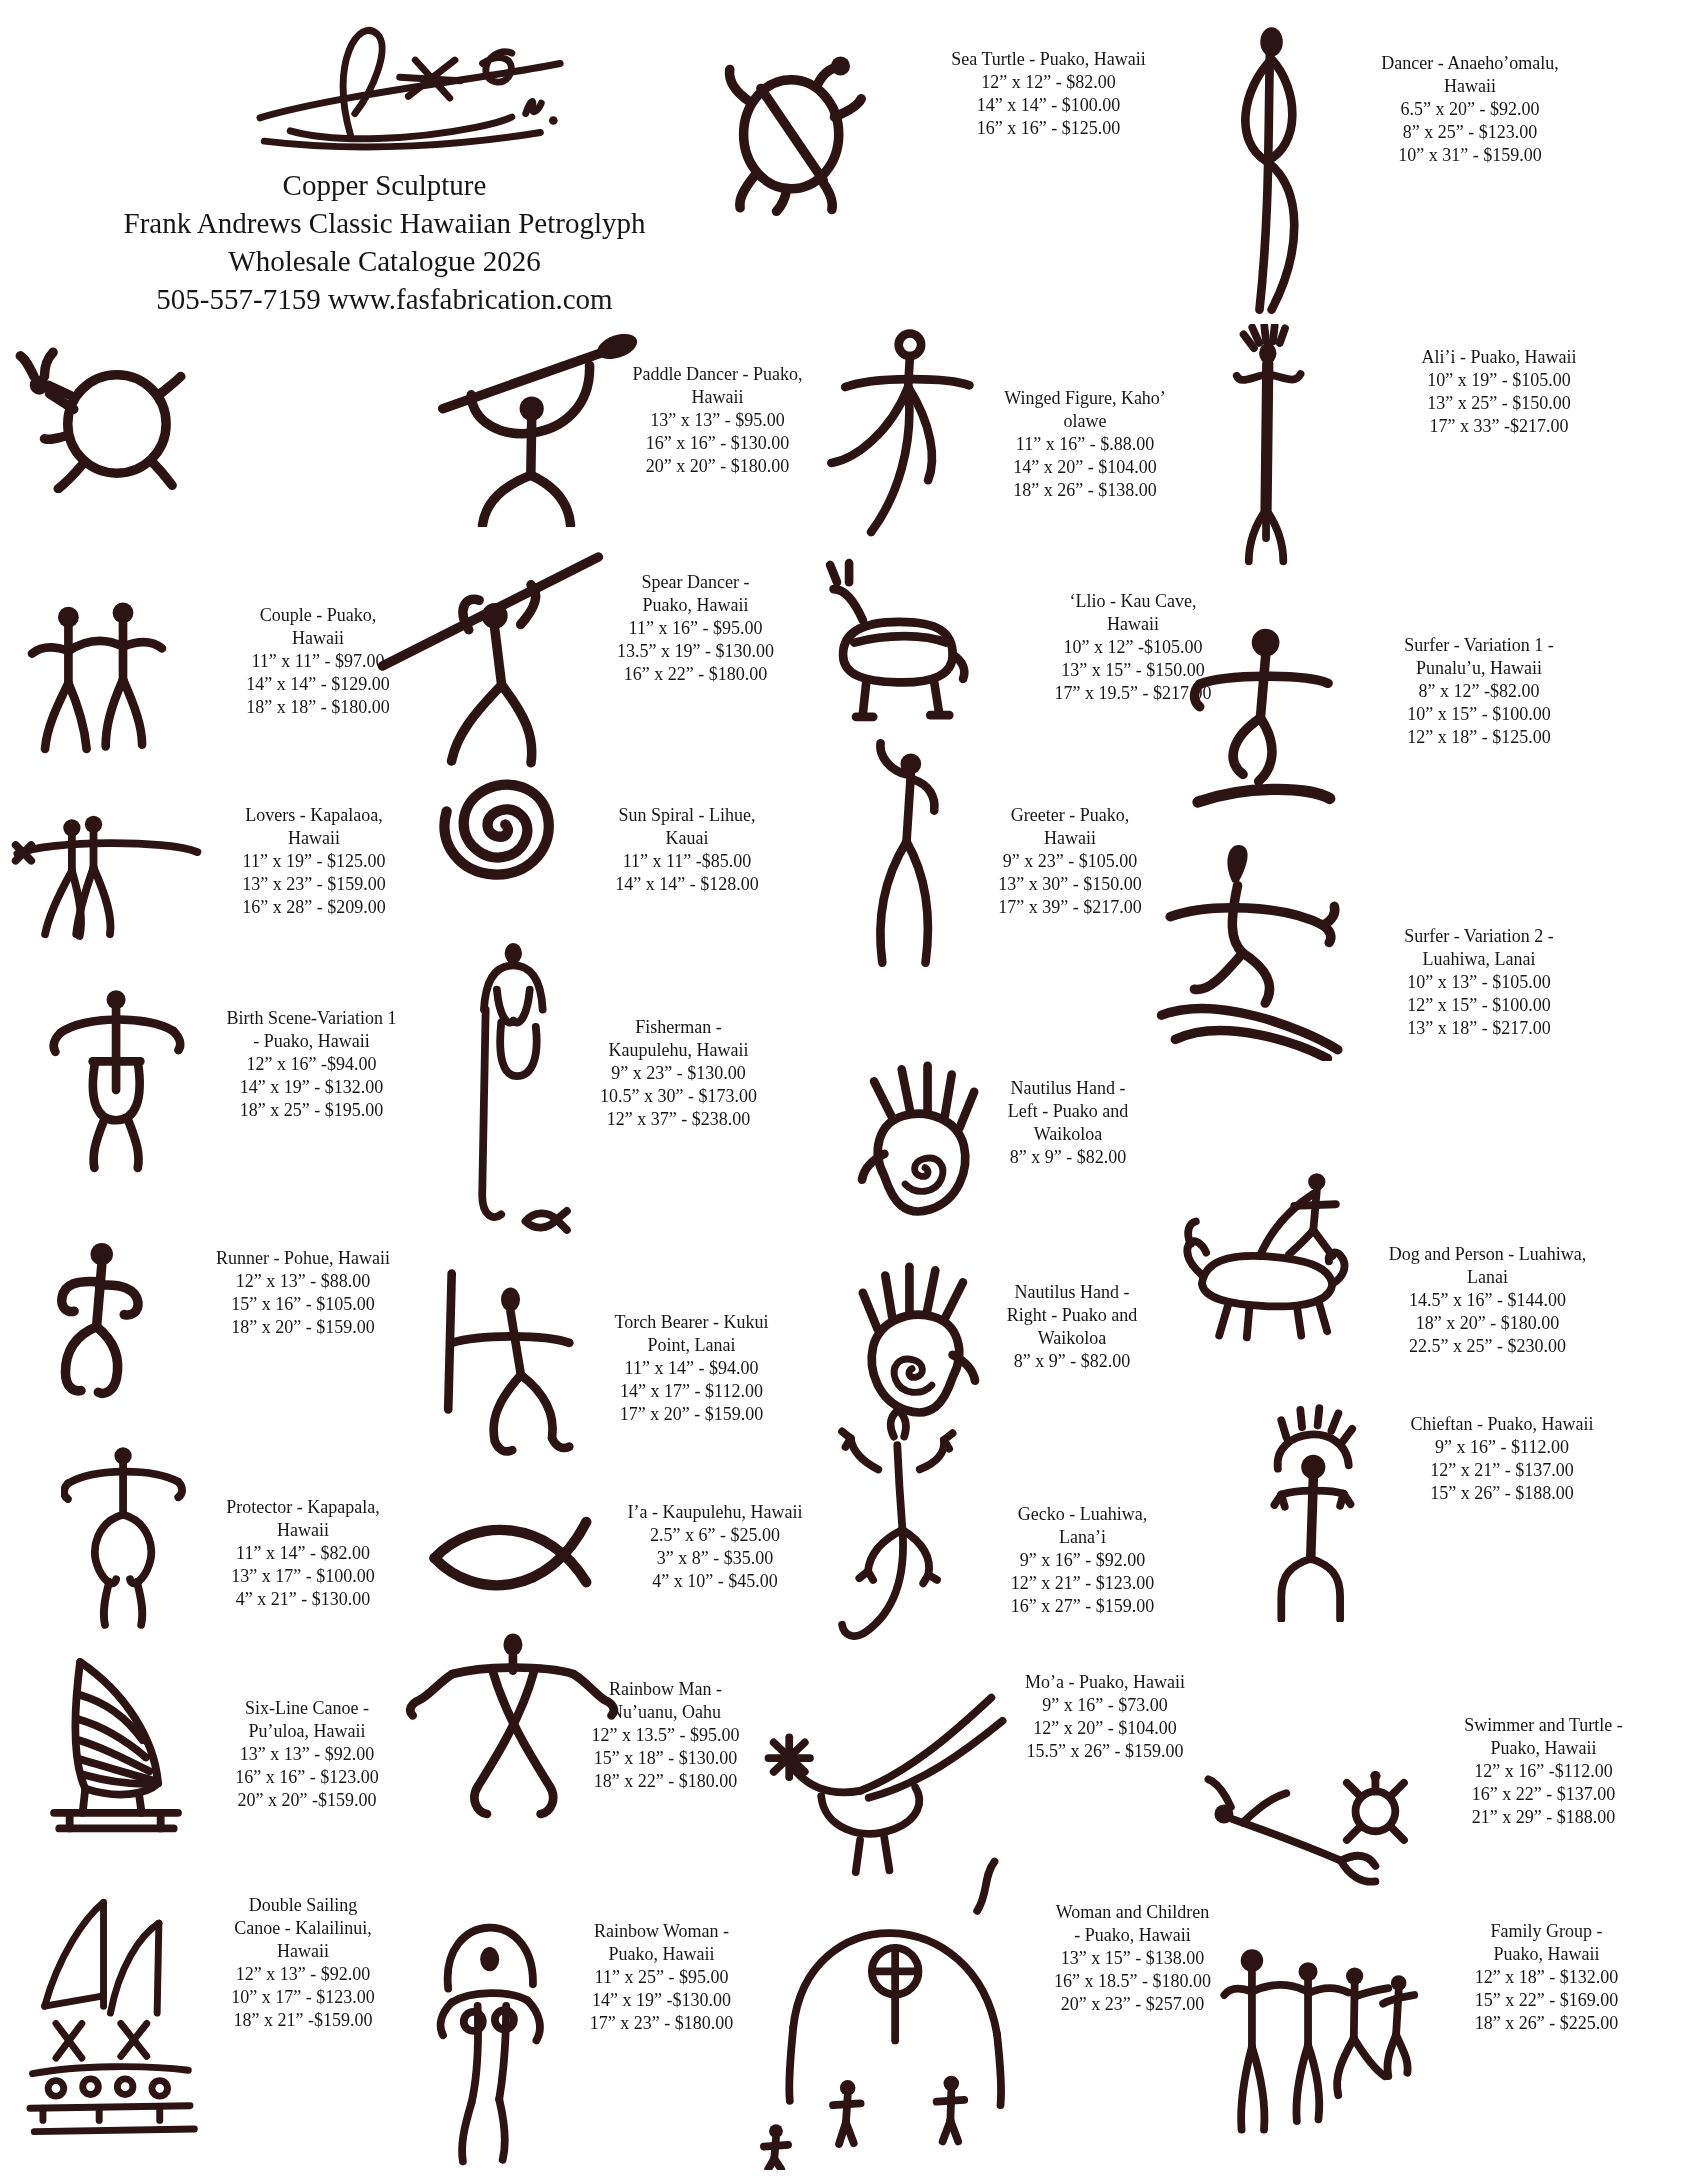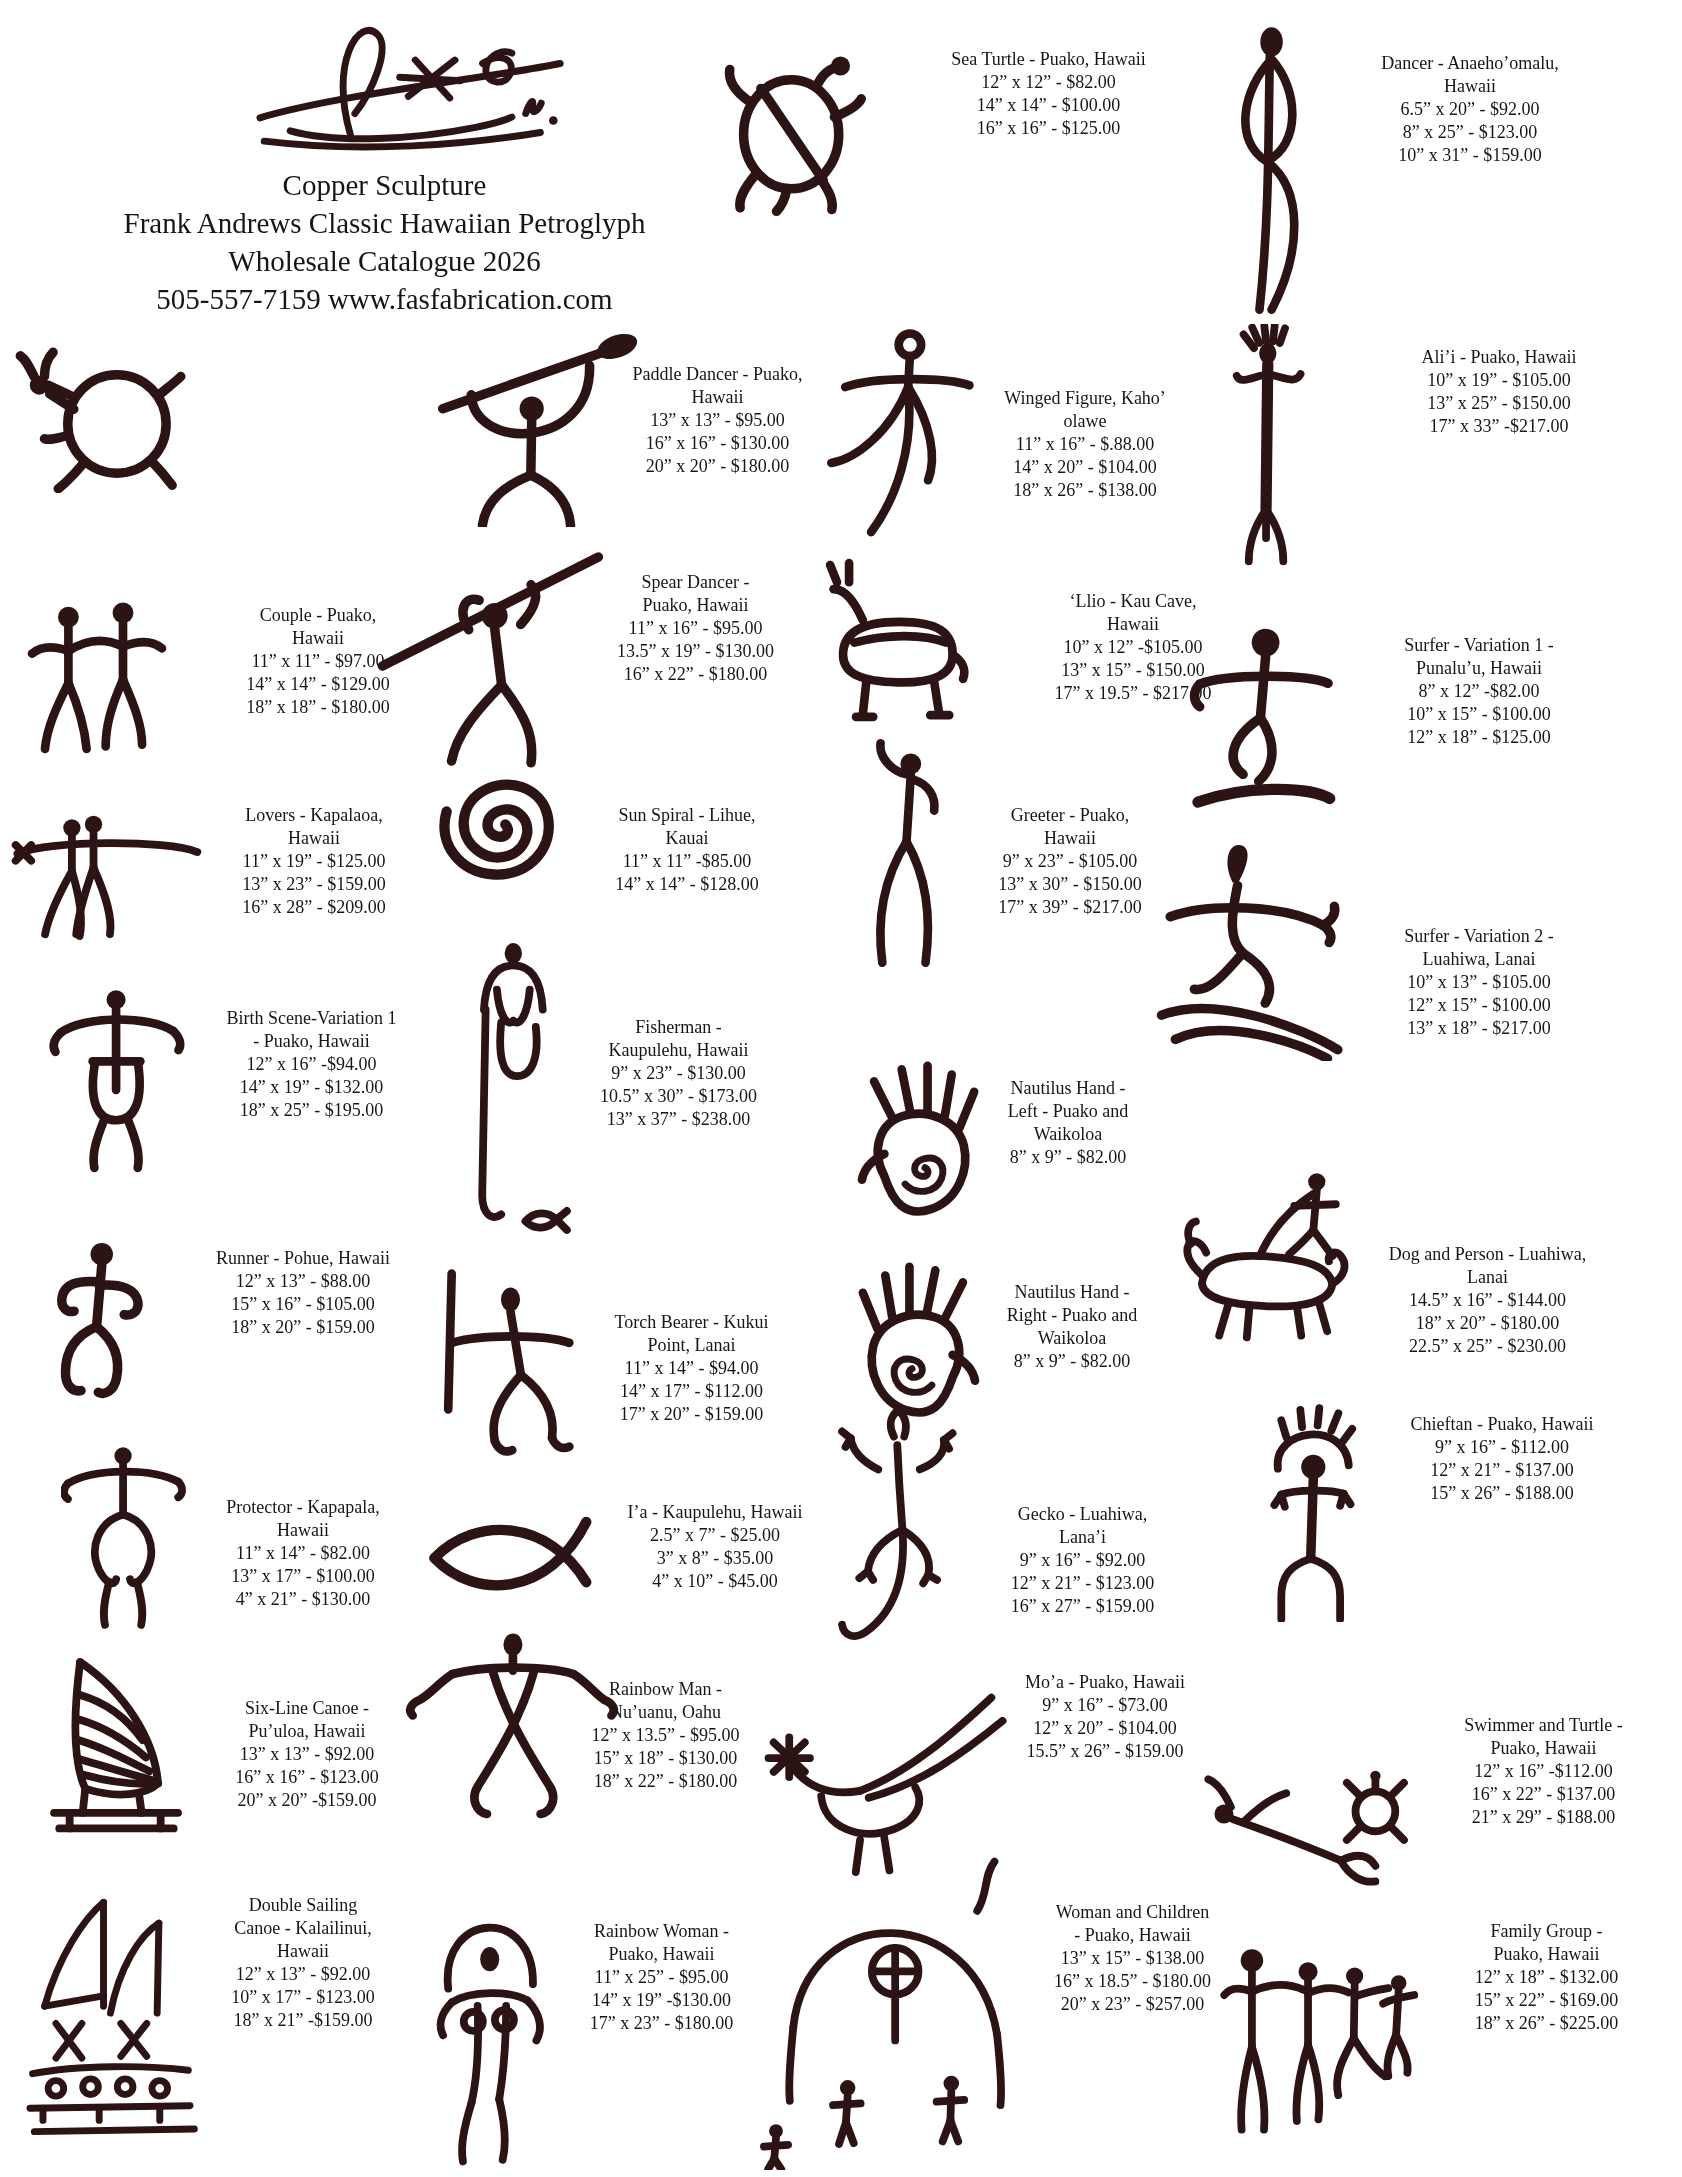--- a/index.html
+++ b/index.html
@@ -375,21 +375,21 @@
       <path d="M114,328 L126,318"></path>
           <path d="M114,328 L126,340"></path>
     </g>
       </svg>
   </figure>
   <div class="pinfo" style="left:549px;top:1016px;width:259px">
     <div class="pname">Fisherman -
 Kaupulehu, Hawaii</div>
     <div class="pprice">9” x 23” - $130.00</div>
     <div class="pprice">10.5” x 30” - $173.00</div>
-    <div class="pprice">13” x 37” - $238.00</div>
+    <div class="pprice">12” x 37” - $238.00</div>
   </div>
 
   <figure class="glyph" style="left:843px;top:1057px;width:151px;height:186px">
     <svg viewBox="0 0 175 215">
         <g stroke-width="10">
       <path d="M48,138 C32,108 42,76 70,68 C98,60 132,72 140,102 C147,132 132,166 102,176 C72,186 58,168 48,138"></path>
       <path d="M58,72 L36,28"></path>
           <path d="M78,64 L68,14"></path>
           <path d="M98,62 L98,10"></path>
           <path d="M118,68 L126,20"></path>
@@ -522,21 +522,21 @@
   <figure class="glyph" style="left:424px;top:1496px;width:190px;height:125px">
     <svg viewBox="0 0 220 145">
         <g stroke-width="12">
       <path d="M12,72 C60,22 145,28 188,100"></path>
       <path d="M12,72 C60,122 145,116 188,30"></path>
     </g>
       </svg>
   </figure>
   <div class="pinfo" style="left:581px;top:1501px;width:268px">
     <div class="pname">I’a - Kaupulehu, Hawaii</div>
-    <div class="pprice">2.5” x 7” - $25.00</div>
+    <div class="pprice">2.5” x 6” - $25.00</div>
     <div class="pprice">3” x 8” - $35.00</div>
     <div class="pprice">4” x 10” - $45.00</div>
   </div>
 
   <figure class="glyph" style="left:821px;top:1409px;width:169px;height:246px">
     <svg viewBox="0 0 195 285">
         <g stroke-width="9">
       <path d="M84,32 C78,20 80,10 86,4"></path>
           <path d="M96,32 C100,20 97,10 92,4"></path>
       <path d="M66,70 C46,60 36,48 34,34"></path>

